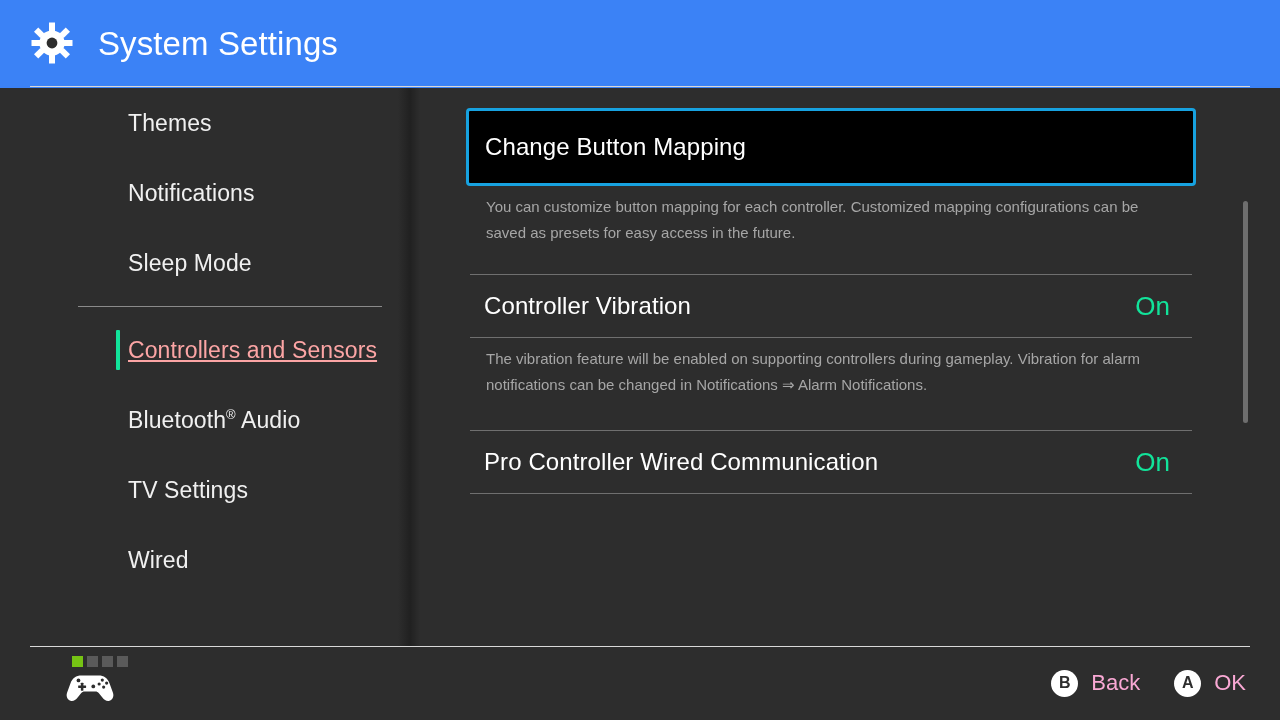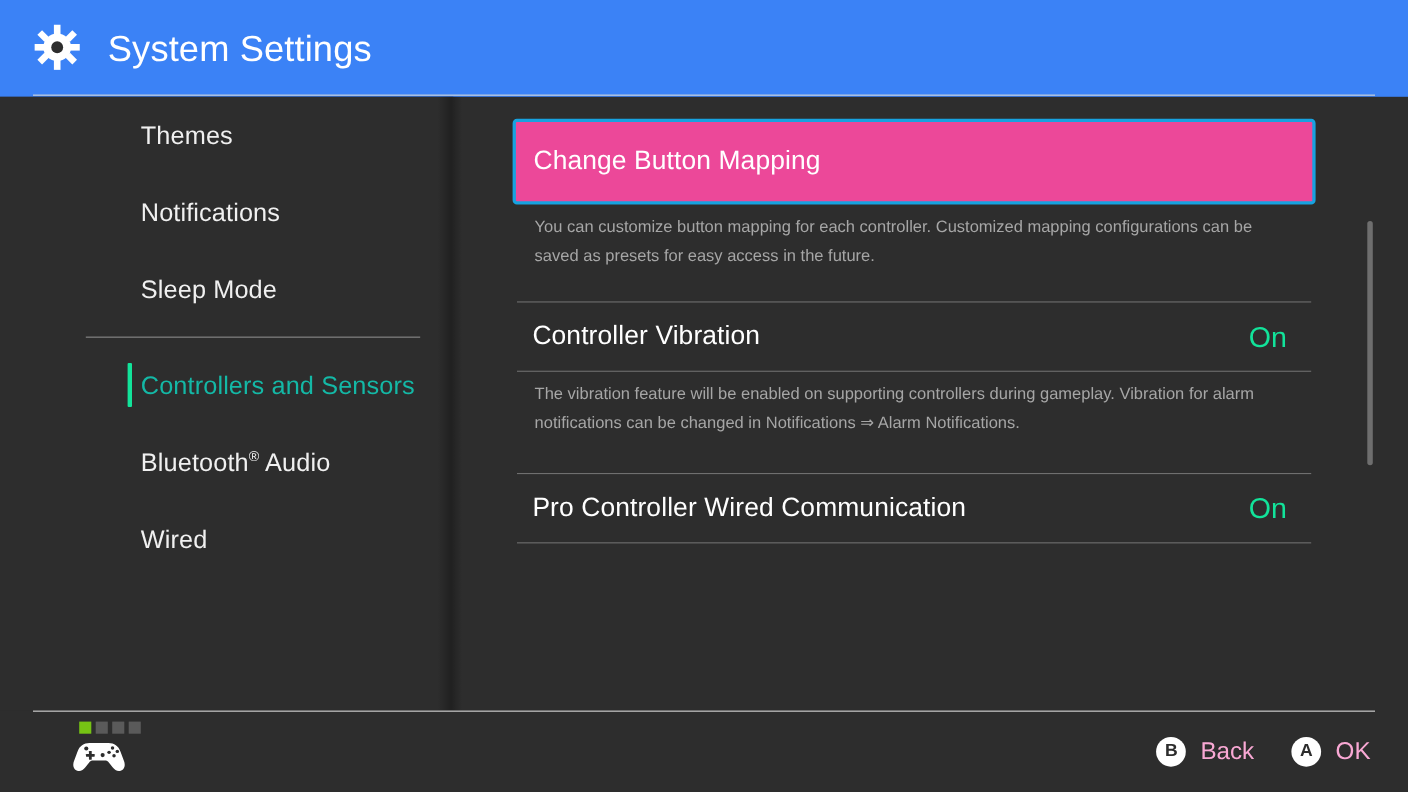--- a/index.html
+++ b/index.html
@@ -62,21 +62,21 @@
     cursor:default;
     margin-left:28px;
   }
   .nav-item .nav-label {
     font-size:23px;
     color:#f0f0f0;
     font-weight:400;
     white-space:nowrap;
     letter-spacing:0.1px;
   }
-  .nav-item.active .nav-label { color:#14b8a6; }
+  .nav-item.active .nav-label { color:#fca5a5;text-decoration:underline; }
   .nav-accent {
     position:absolute;
     left:88px; top:50%;
     transform:translateY(-50%);
     width:4px; height:40px;
     background:#12e39a;
     border-radius:1px;
   }
   .nav-sep {
     margin:8px 0 8px 78px;
@@ -116,21 +116,21 @@
   }
   .row-item .row-value {
     font-size:26px;
     color:#12e39a;
     font-weight:400;
     white-space:nowrap;
   }
   .row-item.selected {
     margin:0 54px 0 54px;
     height:78px;
-    background:#ec4899;
+    background:#000000;
     border:3px solid #17a2e0;
     border-radius:4px;
     padding:0 22px 0 16px;
   }
 
   .row-desc {
     margin:0 58px;
     padding:8px 16px 10px 16px;
     font-size:15px;
     line-height:26px;
@@ -247,20 +247,23 @@
 
     <div class="nav-item active">
       <span class="nav-accent"></span>
       <span class="nav-label">Controllers and Sensors</span>
     </div>
 
     <div class="nav-item">
       <span class="nav-label">Bluetooth<span class="sup-r">®</span> Audio</span>
     </div>
 
+    <div class="nav-item">
+      <span class="nav-label">TV Settings</span>
+    </div>
 
     <div class="nav-item">
       <span class="nav-label">Wired</span>
     </div>
 
   </div>
   <div id="sidebar-edge"></div>
 
   <div id="content">
     <div id="content-scroll">

